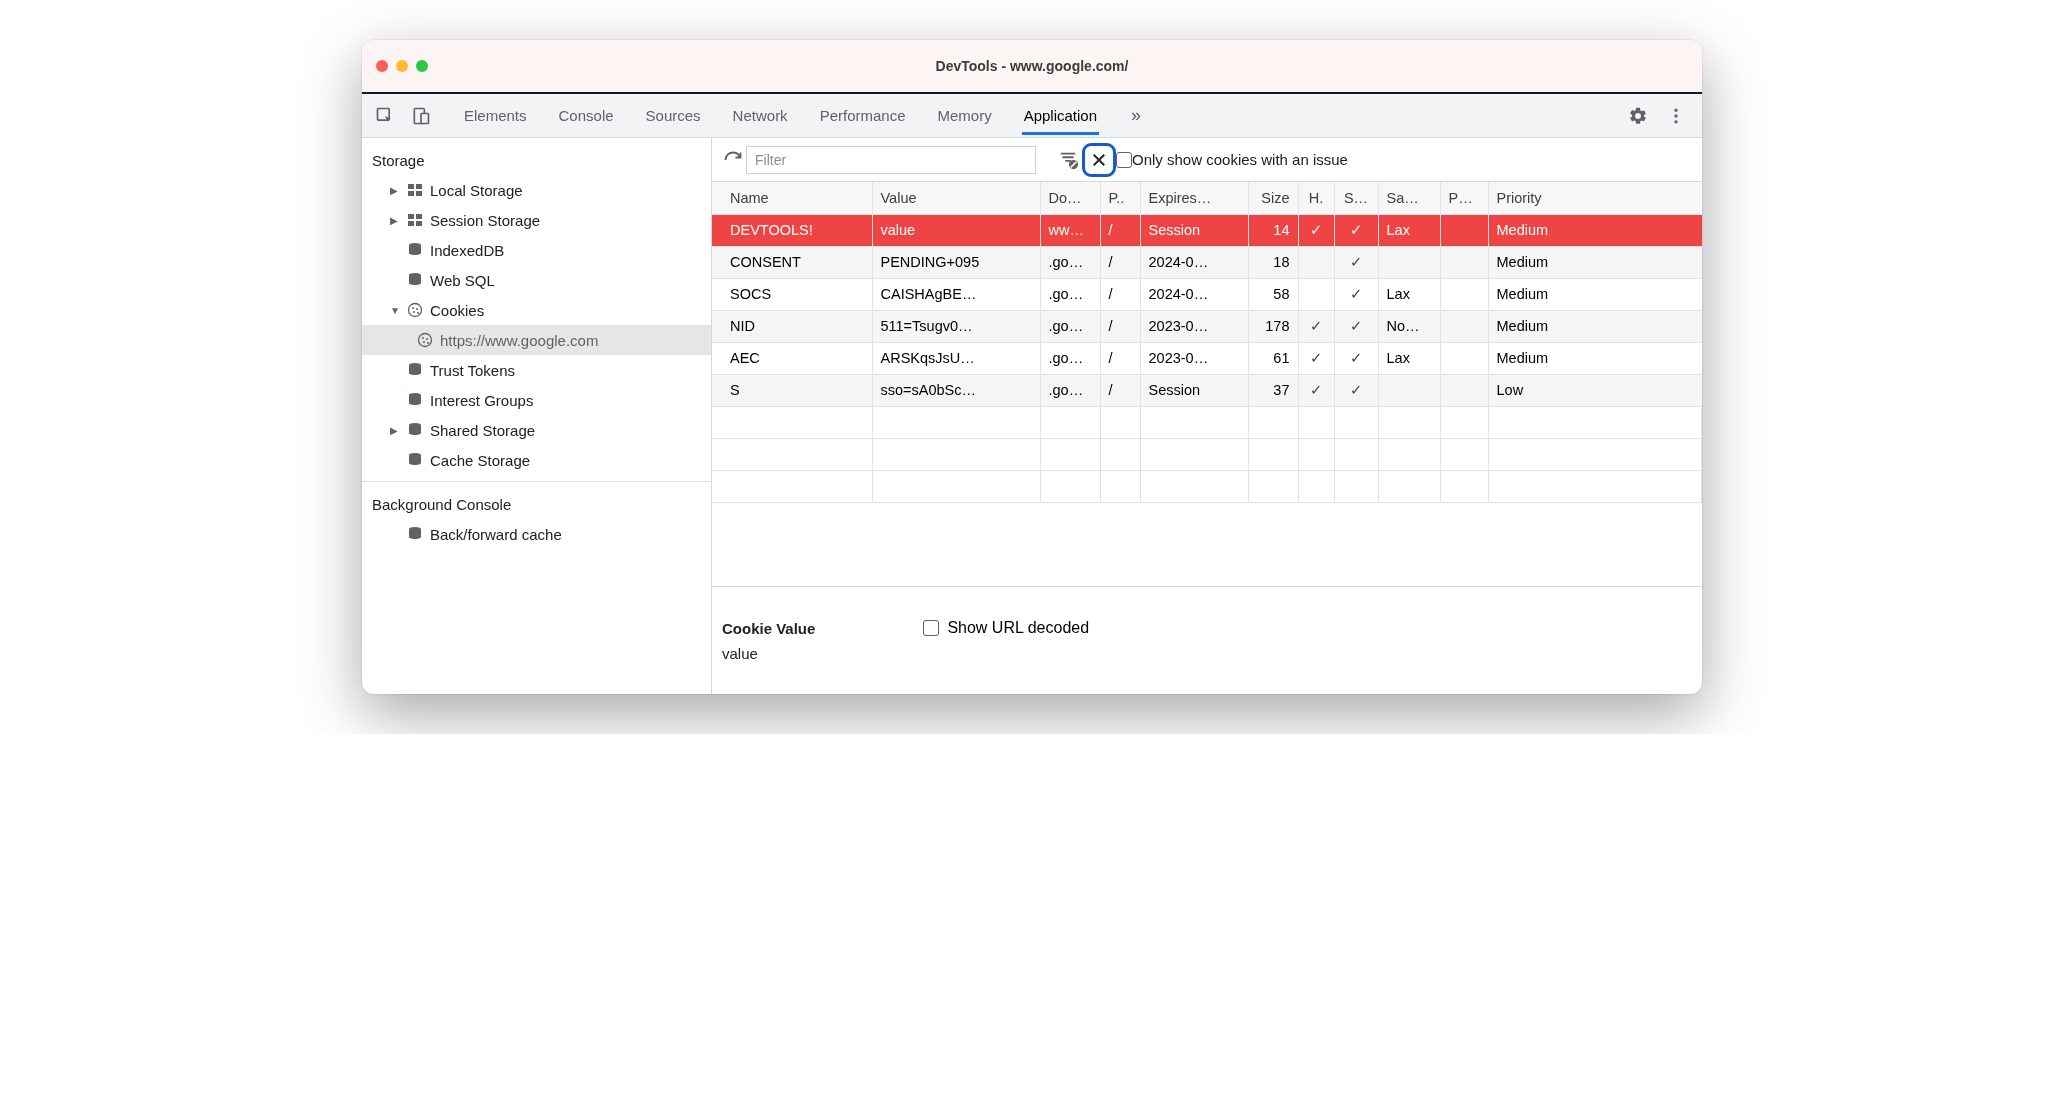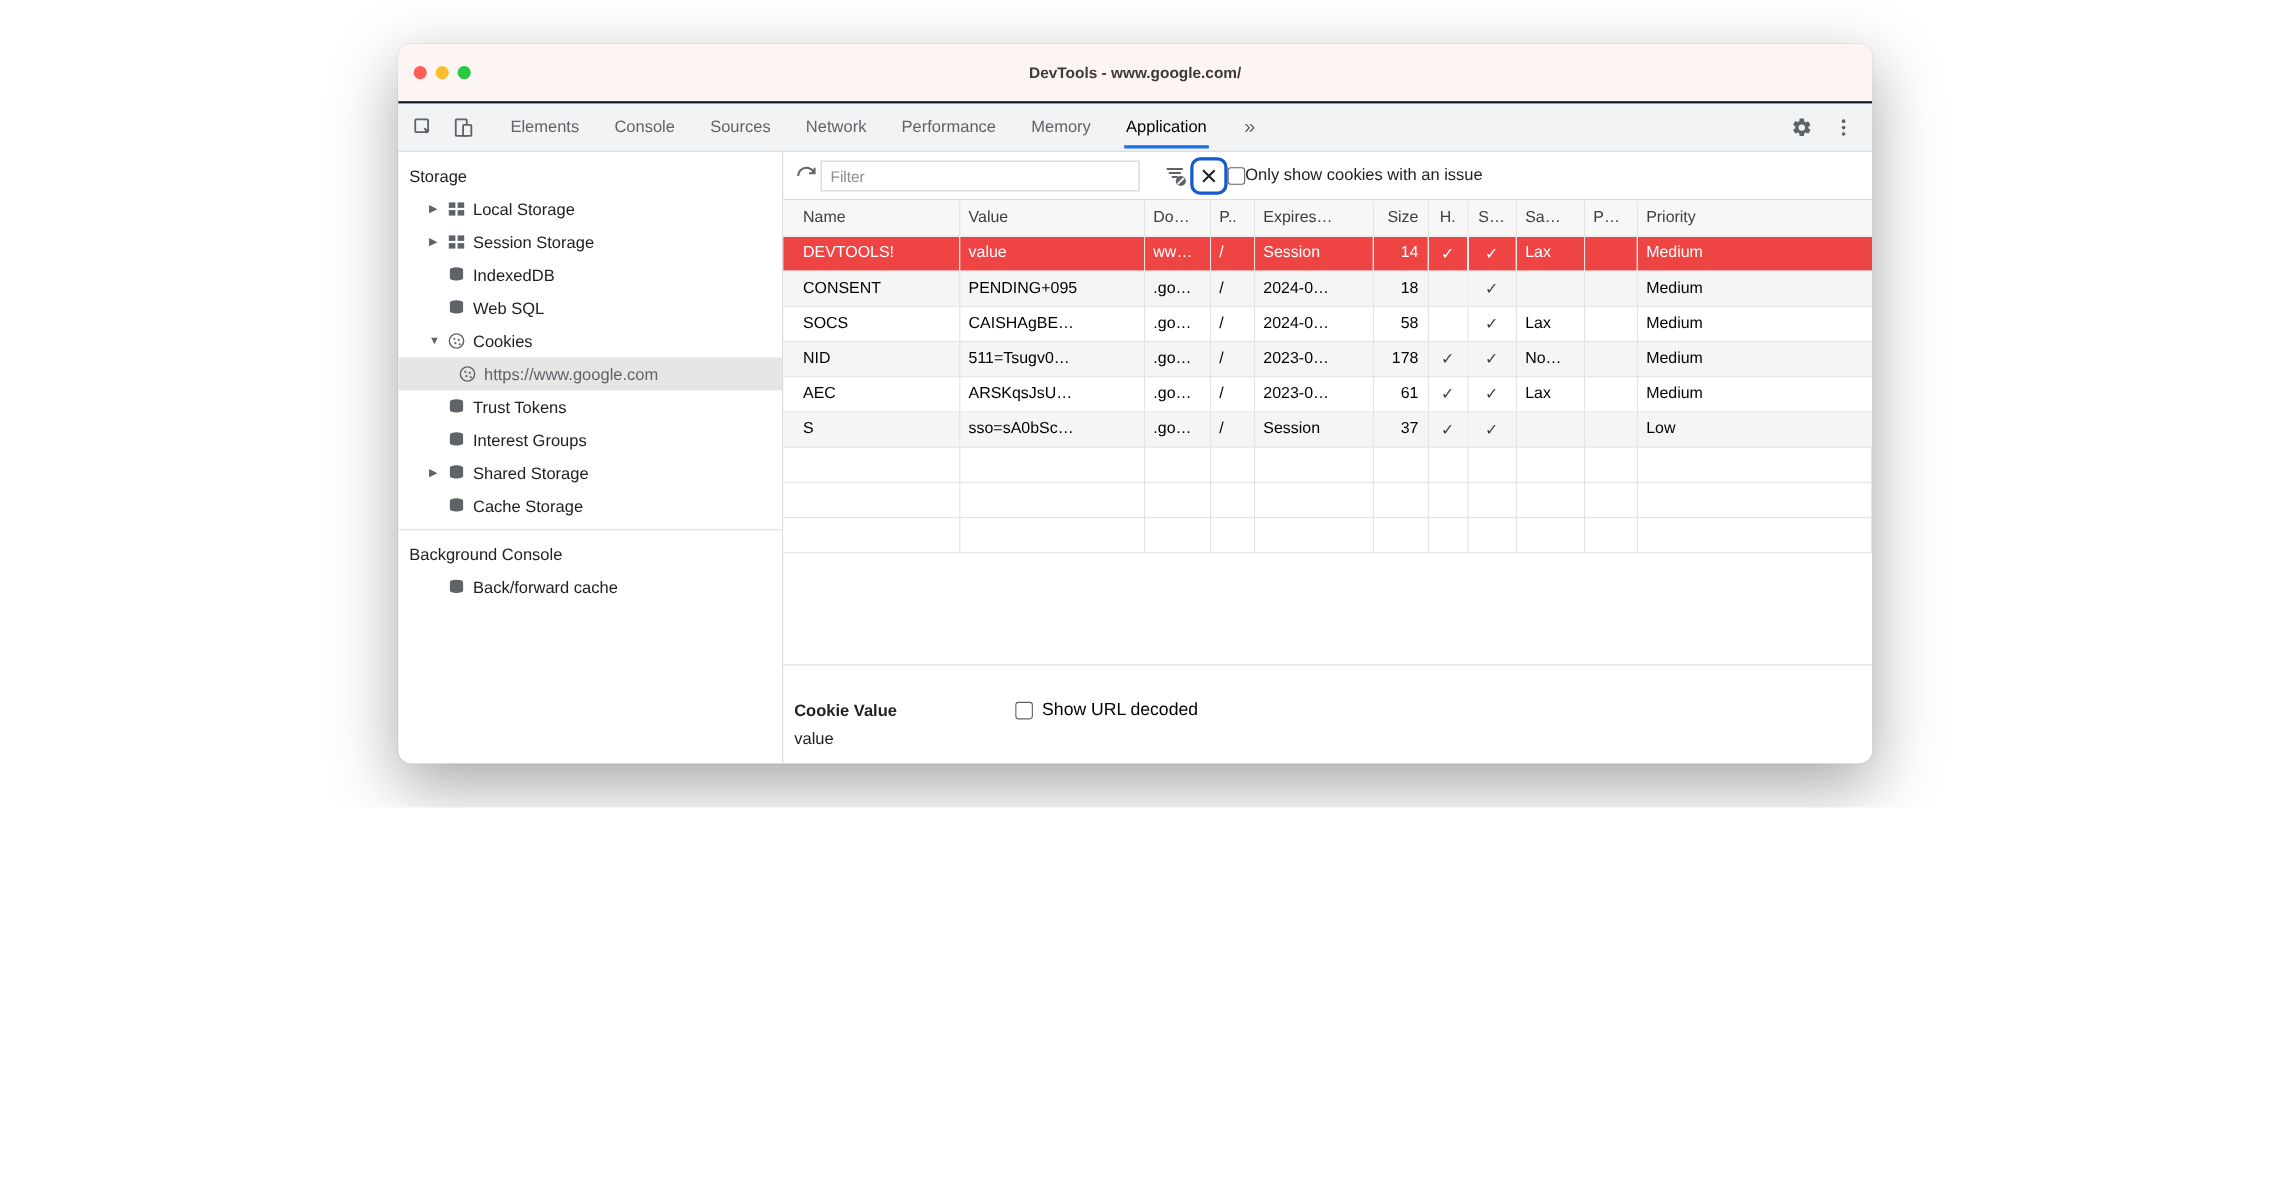--- a/index.html
+++ b/index.html
@@ -155,21 +155,21 @@
 .col-httponly { width: 36px; text-align: center; }
 .col-secure { width: 44px; text-align: center; }
 .col-samesite { width: 62px; margin-left: 39px; }
 .col-partition { width: 48px; }
 .col-priority { width: auto; }
 .check { color: #3c4043; }
 tbody tr.empty td { border-right: 1px solid #e3e3e3; background: #fff; }
 tbody tr.empty:nth-child(even) td { background: #fff; }
 
 .detail {
-  padding: 8px 10px 14px 10px;
+  padding: 8px 10px 32px 10px;
   margin-top: 24px;
 }
 .detail-head { display: flex; align-items: center; gap: 16px; }
 .detail-label { font-weight: 600; font-size: 15px; color: #202124; }
 .detail-check-row { display: flex; align-items: center; gap: 8px; margin-left: 92px; }
 .detail-value { font-size: 15px; color: #202124; margin-top: 8px; }
 
 svg { display: block; }
 </style>
 </head>

